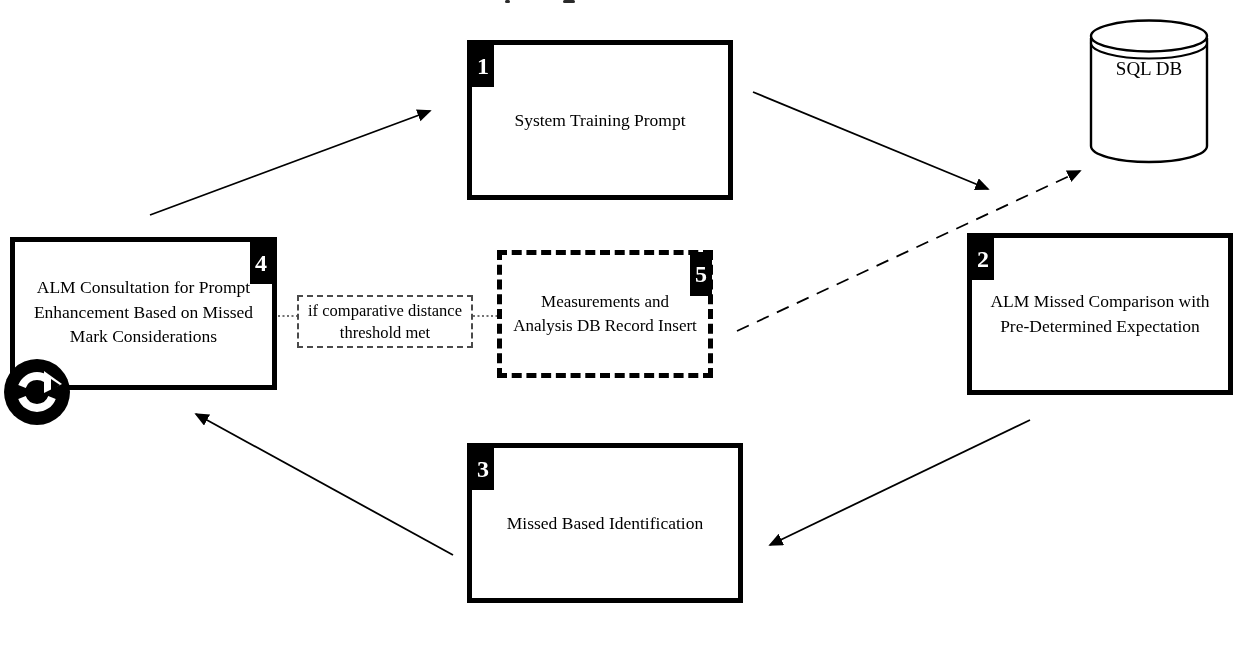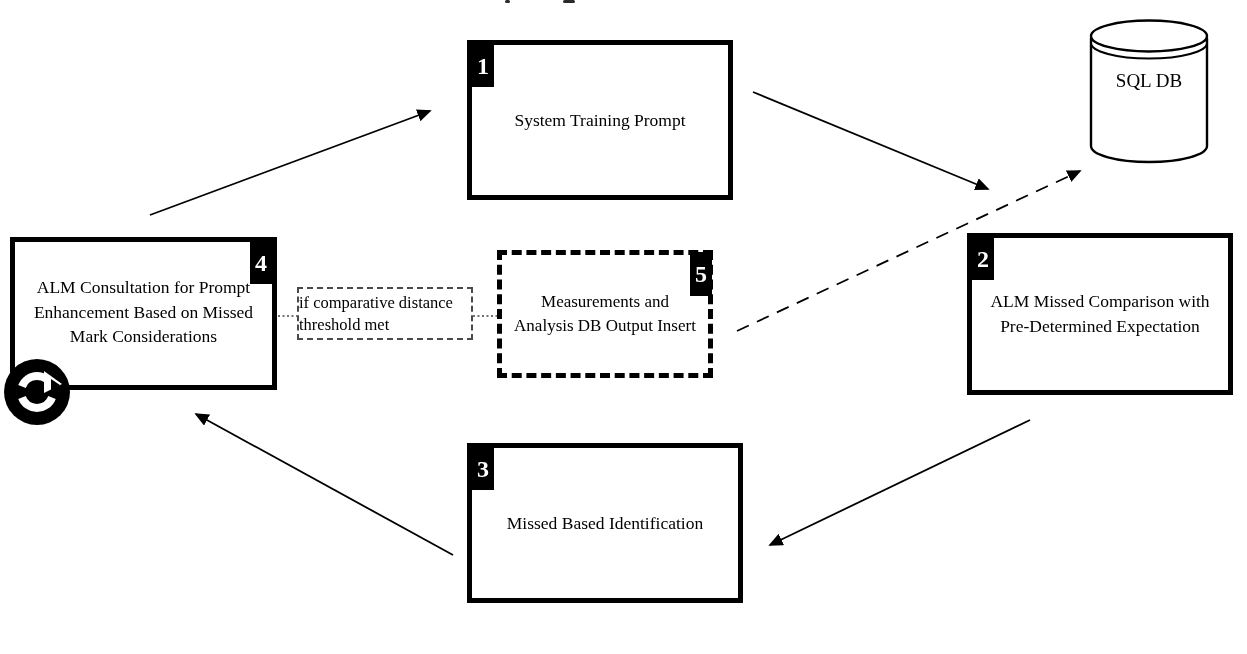--- a/index.html
+++ b/index.html
@@ -17,26 +17,26 @@
   }
   .badge{
     position:absolute;width:22px;height:42px;background:#000;color:#fff;
     display:flex;align-items:center;justify-content:center;
     font-size:24px;font-weight:bold;font-family:"Liberation Serif", serif;
   }
   .badge-tl{top:0;left:0;}
   .badge-tr{top:0;right:0;}
   .node.dashed .badge-tr{top:-3px;right:-4px;height:44px;}
   .cond-box{
-    position:absolute;left:297px;top:287px;width:176px;height:53px;box-sizing:border-box;
+    position:absolute;left:297px;top:295px;width:176px;height:53px;box-sizing:border-box;
     border:2px dashed #4a4a4a;display:flex;align-items:center;justify-content:center;
-    text-align:left;font-size:16.5px;line-height:1.3;background:#fff;
+    text-align:center;font-size:16.5px;line-height:1.3;background:#fff;
   }
   .dblabel{
-    position:absolute;left:1090px;top:70px;width:118px;text-align:center;
+    position:absolute;left:1090px;top:58px;width:118px;text-align:center;
     font-size:19px;
   }
   svg{display:block;}
   #overlay{position:absolute;left:0;top:0;pointer-events:none;}
   #cylinder{position:absolute;left:1088px;top:14px;}
   #refresh{position:absolute;left:2px;top:357px;}
 </style>
 </head>
 <body>
 
@@ -83,21 +83,21 @@
     <div class="node-label">Missed Based Identification</div>
   </div>
 
   <div class="node" style="left:10px;top:237px;width:267px;height:153px">
     <span class="badge badge-tr">4</span>
     <div class="node-label" style="padding:0 6px 3px 6px">ALM Consultation for Prompt Enhancement Based on Missed Mark Considerations</div>
   </div>
 
   <div class="node dashed" style="left:497px;top:250px;width:216px;height:128px">
     <span class="badge badge-tr">5</span>
-    <div class="node-label" style="font-size:17px">Measurements and Analysis DB Output Insert</div>
+    <div class="node-label" style="font-size:17px">Measurements and Analysis DB Record Insert</div>
   </div>
 
   <div class="cond-box">
     <span>if comparative distance threshold met</span>
   </div>
 
   <svg id="cylinder" width="122" height="156" viewBox="0 0 122 156">
     <path d="M3 24 L3 132 A58 16 0 0 0 119 132 L119 24" fill="#fff" stroke="#000" stroke-width="2.4"></path>
     <ellipse cx="61" cy="29" rx="58" ry="15.5" fill="#fff" stroke="#000" stroke-width="2.2"></ellipse>
     <ellipse cx="61" cy="22" rx="58" ry="15.5" fill="#fff" stroke="#000" stroke-width="2.4"></ellipse>

